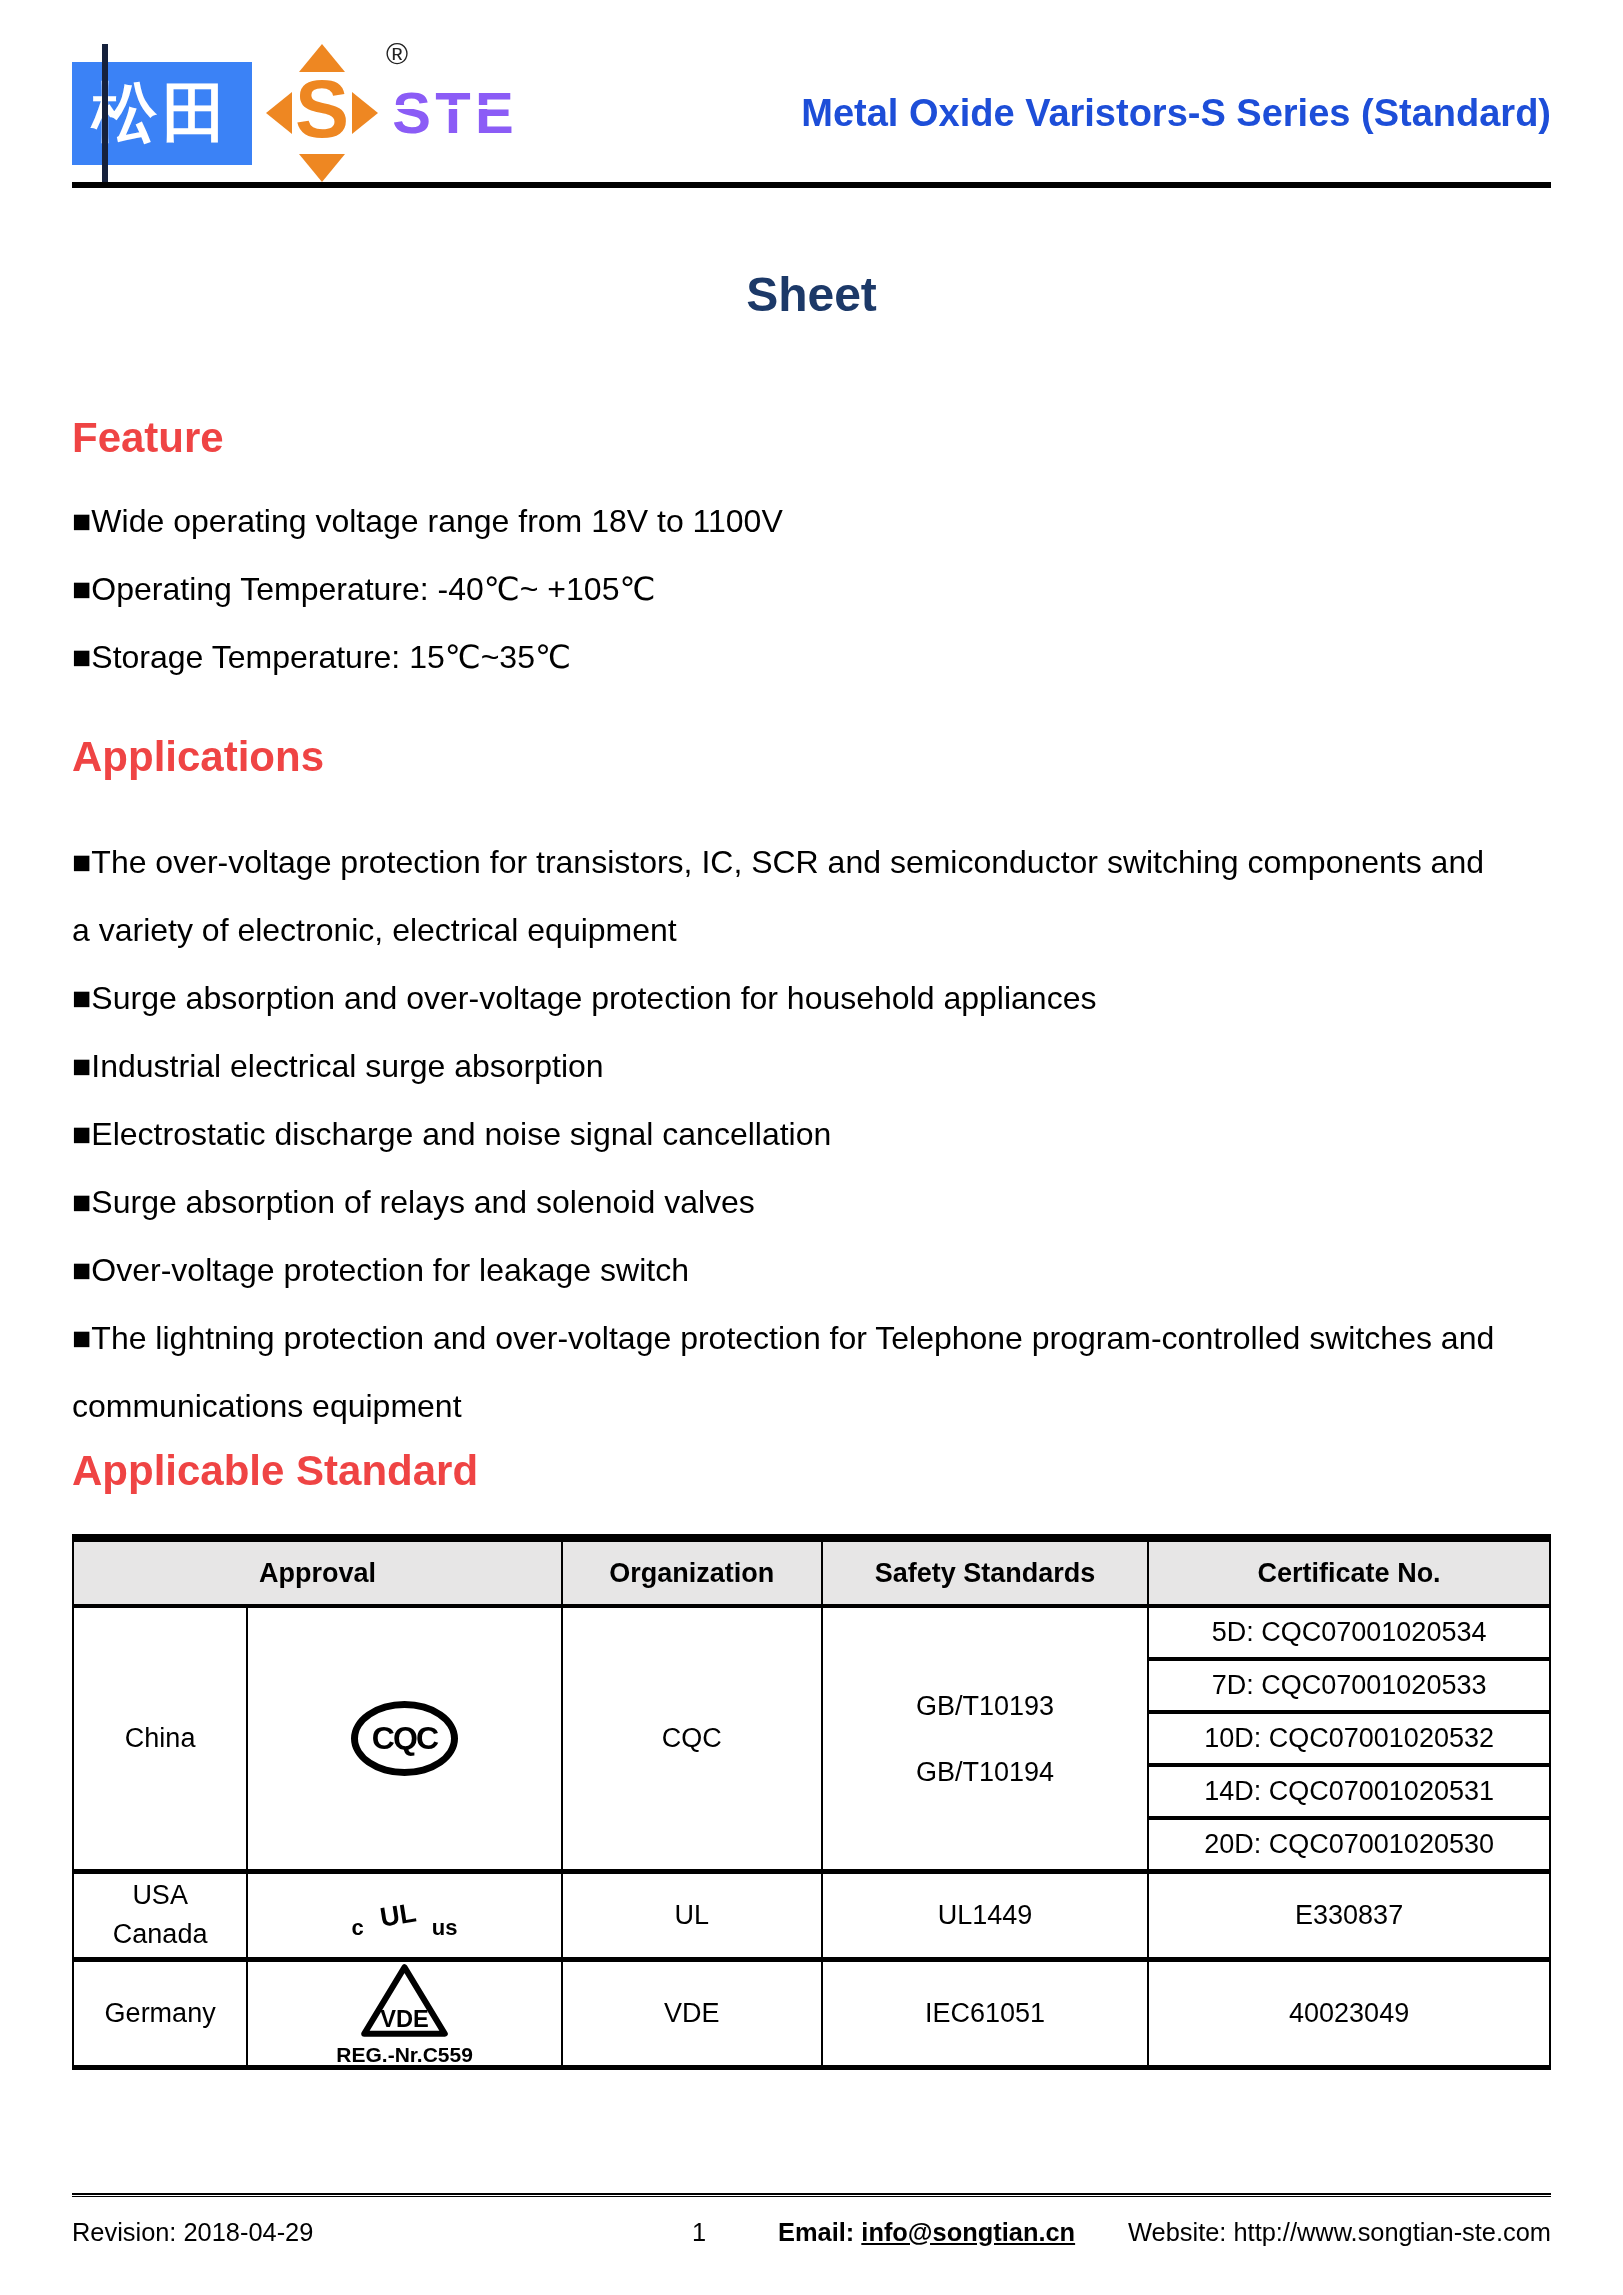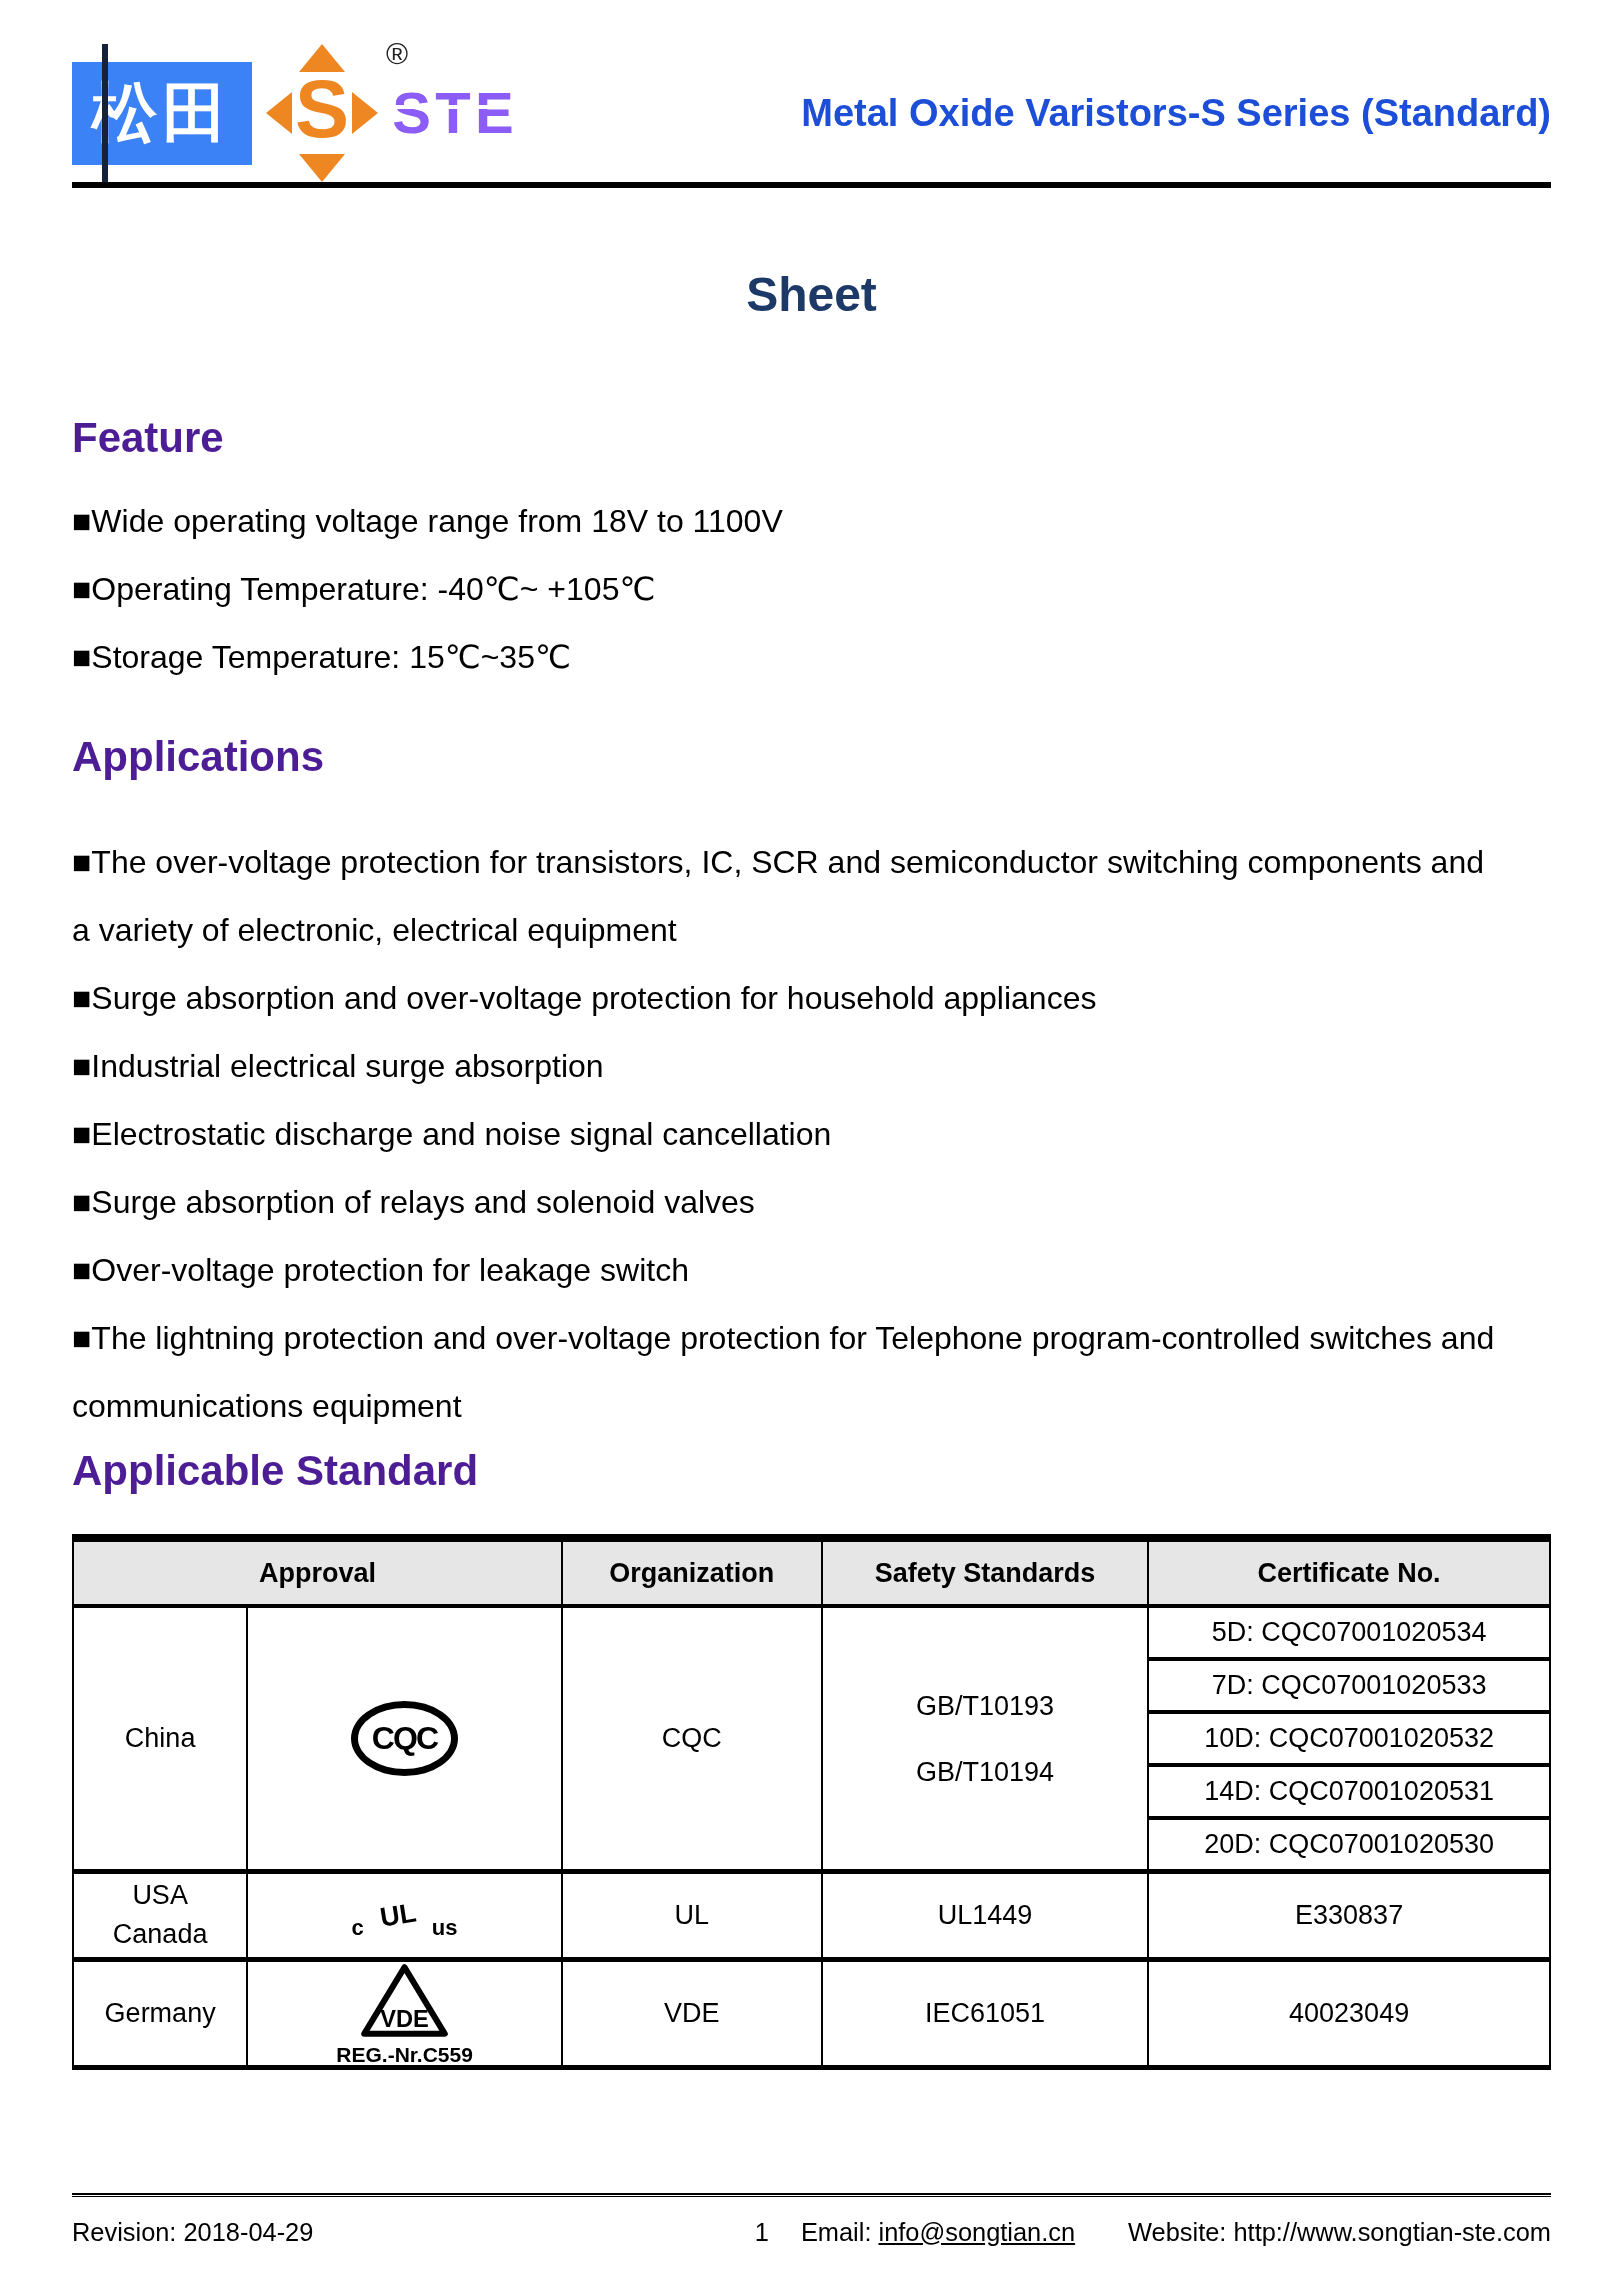--- a/index.html
+++ b/index.html
@@ -46,21 +46,21 @@
   .header-rule { height:6.1px; background:#000; }
 
   
   .main-title {
     margin-top:54px; text-align:center;
     color:#1c3968; font-size:48px; font-weight:bold; line-height:105px;
   }
 
   
   .section-heading {
-    color:#4c1d95; font-size:42px; font-weight:bold; line-height:53px;
+    color:#ef4444; font-size:42px; font-weight:bold; line-height:53px;
   }
   .h-feature { margin-top:64px; }
   .h-applications { margin-top:39px; }
   .h-standard { margin-top:4.4px; }
   .bullet-lines { font-size:32px; line-height:68px; color:#000; }
   .feature-lines { margin-top:23px; }
   .app-lines { margin-top:45px; }
 
   
   .std-table {
@@ -101,21 +101,21 @@
   }
   
   .vde-logo { display:inline-flex; flex-direction:column; align-items:center; line-height:1; }
   .vde-reg { font-size:21px; font-weight:bold; margin-top:5.3px; }
 
   
   .footer { position:absolute; left:72px; right:72px; top:2193px; }
   .footer-rule { height:3.5px; border-top:2.6px solid #000; border-bottom:0.9px solid #000; }
   .footer-bar { margin-top:21px; display:flex; align-items:baseline; font-size:25.4px; }
   .footer-page { margin-left:auto; }
-  .footer-email { margin-left:32px; }
+  .footer-email { margin-left:72px;font-weight:bold; }
   .footer-website { margin-left:53px; }
   .email-link { text-decoration:underline; color:#000; }
 </style>
 </head>
 <body>
 
 <div class="page">
 
   <div class="header">
     <div class="logo">

